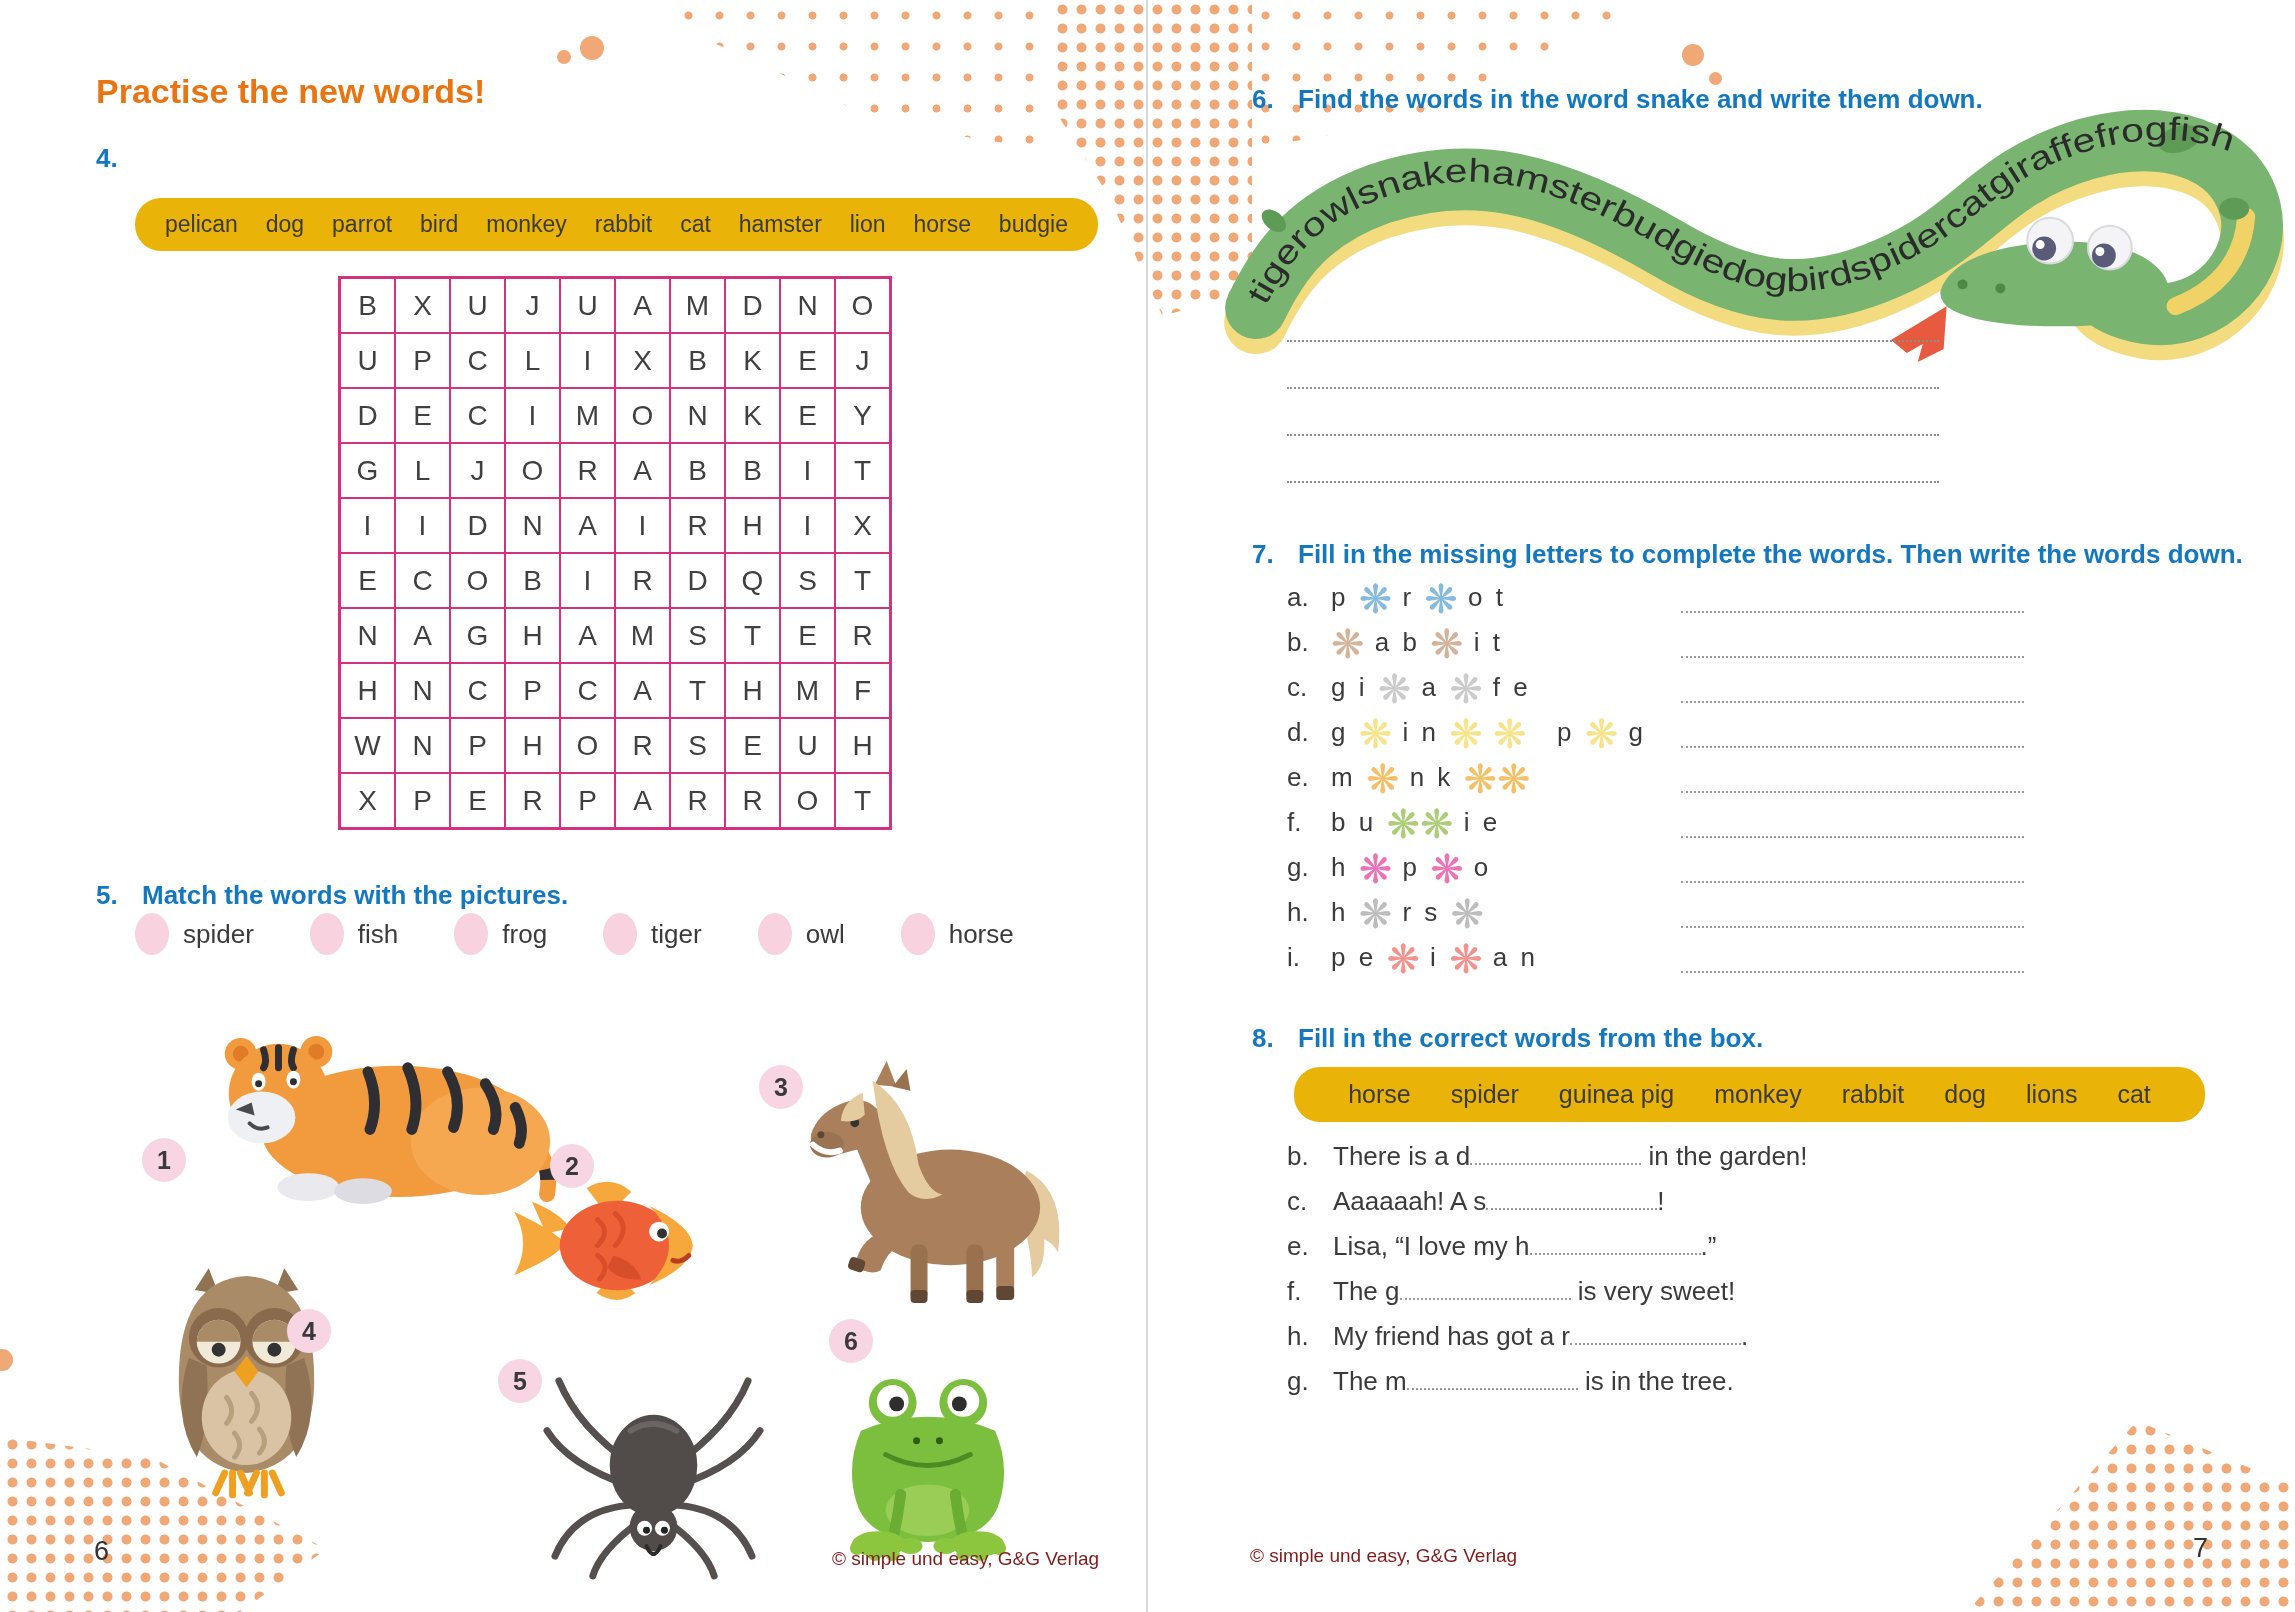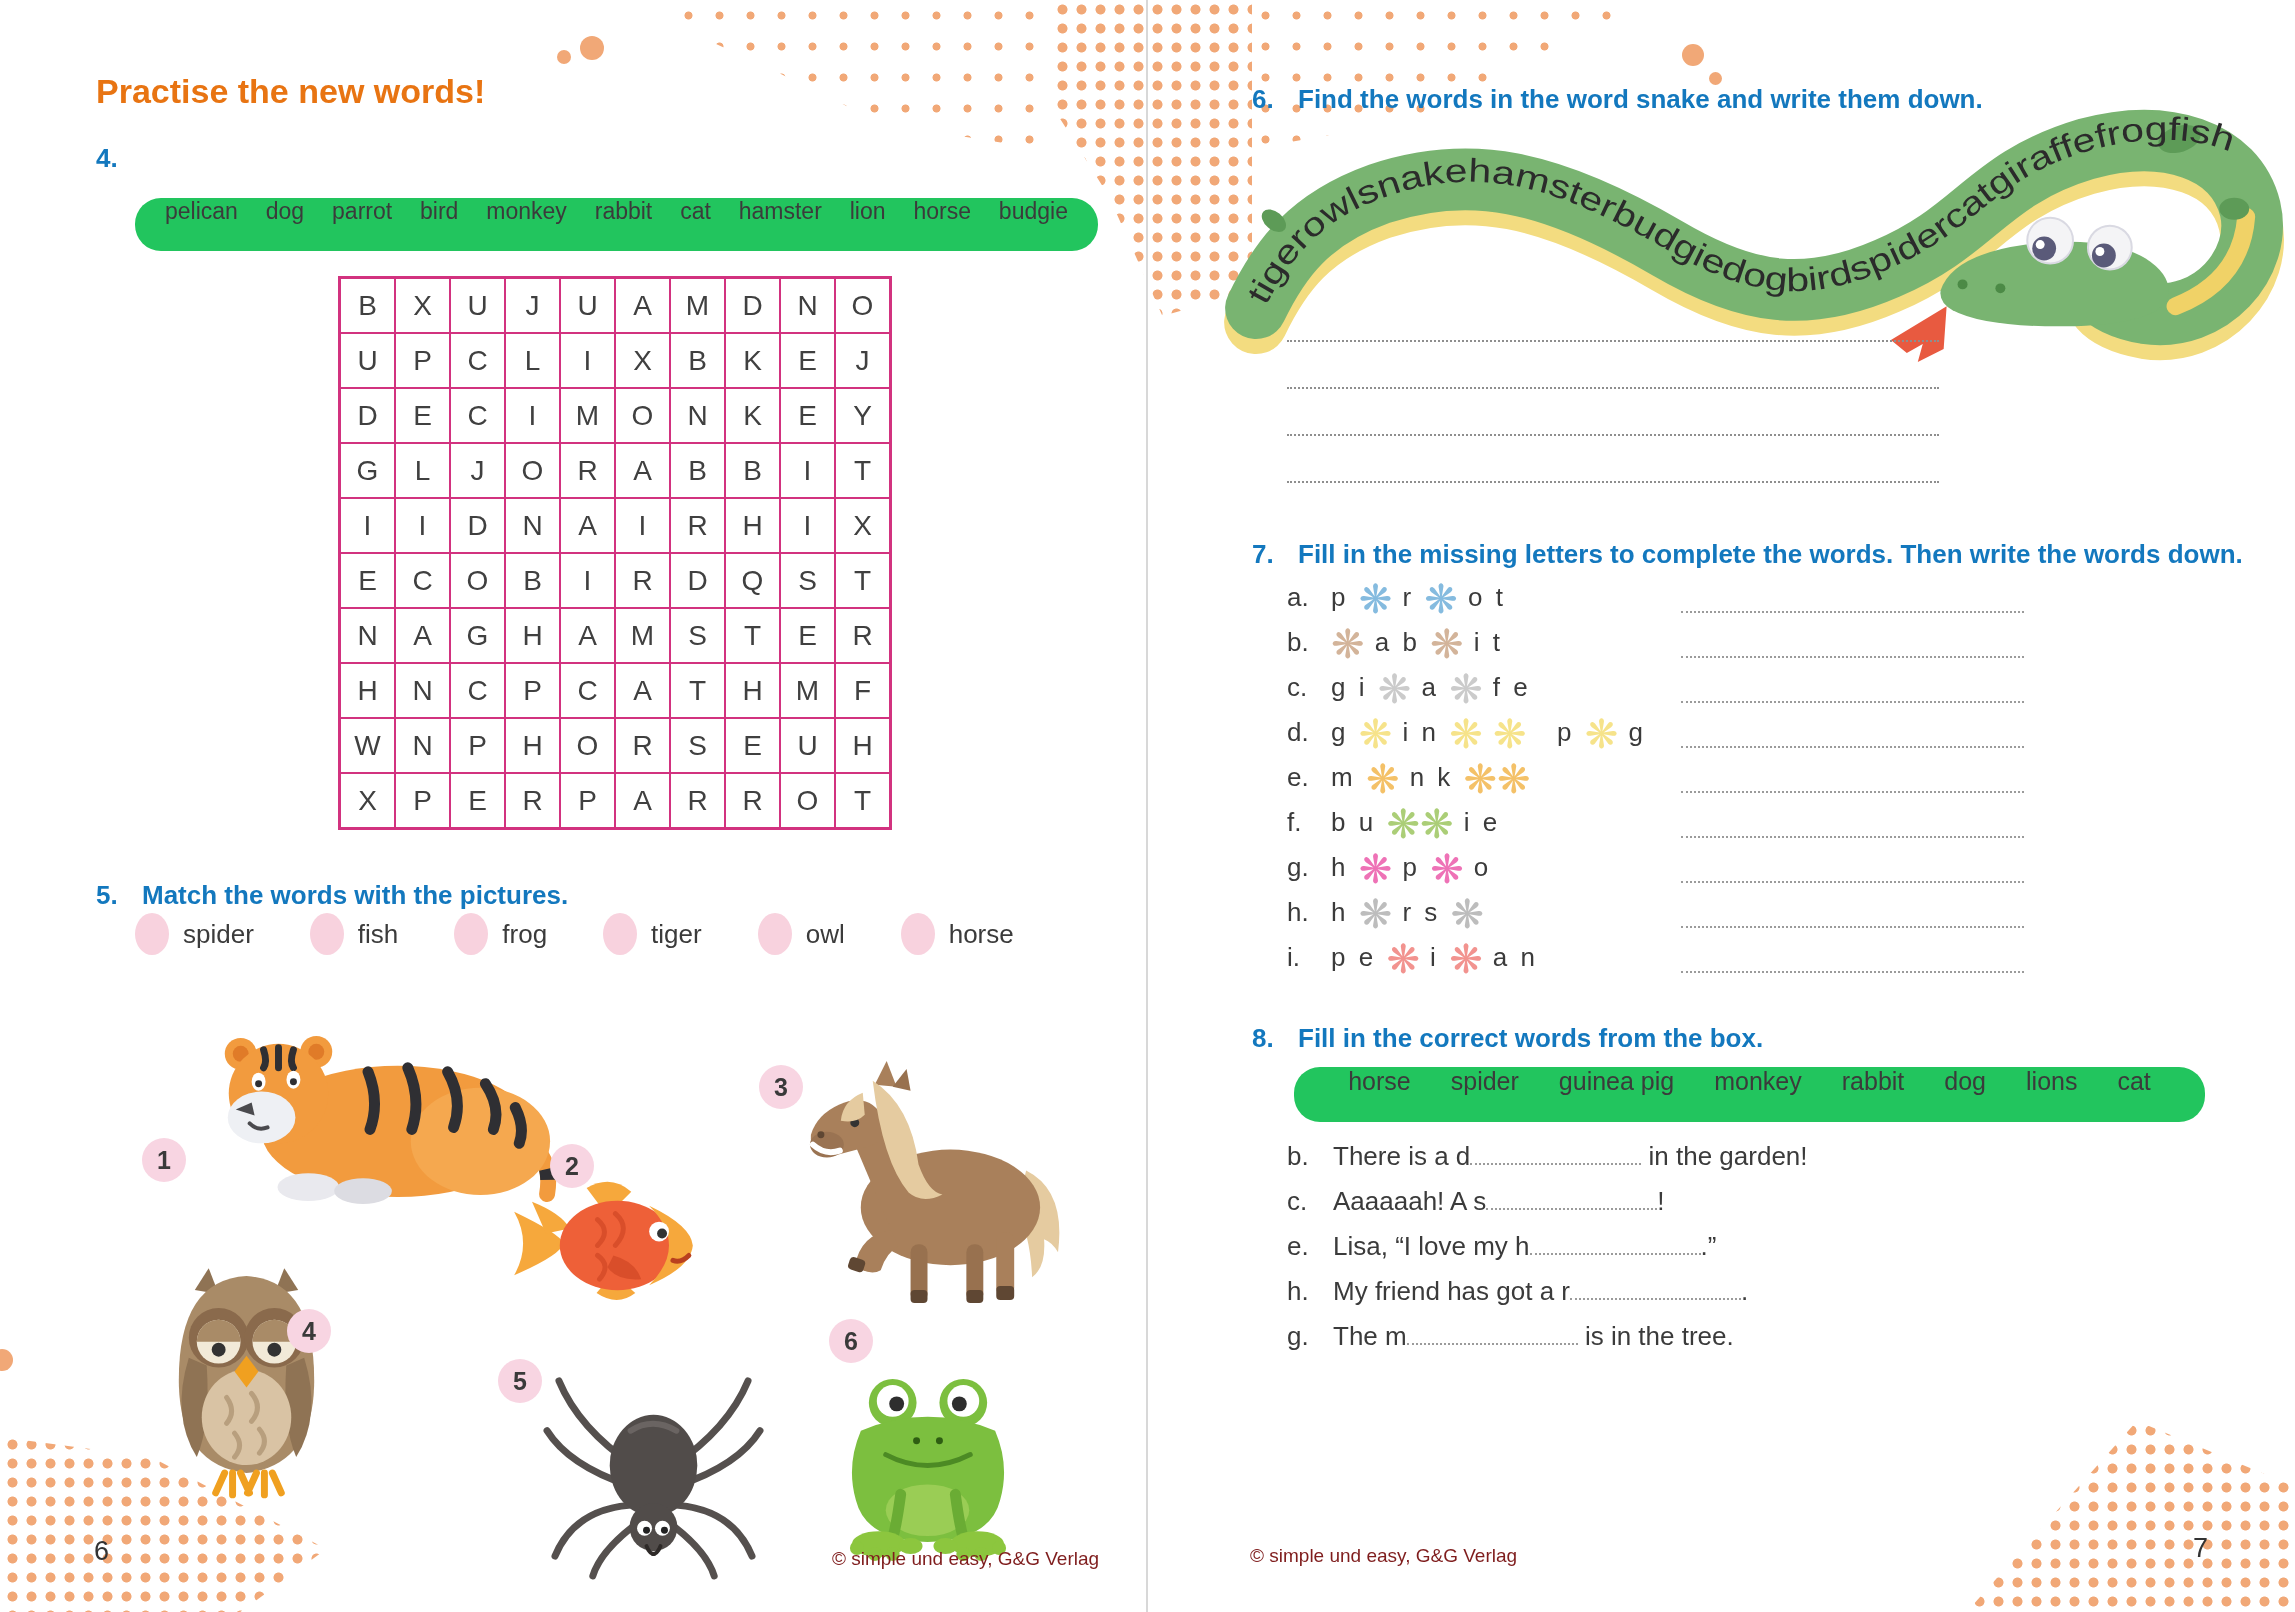--- a/index.html
+++ b/index.html
@@ -25,21 +25,21 @@
   #main-title{left:96px;top:72px;font-size:34px;font-weight:bold;color:#e87412}
   .ex-head{position:absolute;display:flex;font-size:26px;font-weight:bold;color:#1378be}
   .ex-num{width:46px;flex:none}
   #ex4-head{left:96px;top:143px;width:896px}
   #ex5-head{left:96px;top:880px;width:896px}
   #ex6-head{left:1252px;top:84px;width:995px}
   #ex7-head{left:1252px;top:539px;width:1005px}
   #ex8-head{left:1252px;top:1023px;width:995px}
 
   
-  .wordbox{position:absolute;background:#22c55e;border-radius:26px;display:flex;color:#3b3b3b}
+  .wordbox{position:absolute;background:#eab308;border-radius:26px;display:flex;align-items:center;color:#3b3b3b}
   #wordbox4{left:135px;top:198px;width:903px;height:53px;padding:0 30px;justify-content:space-between;font-size:23px}
   #wordbox8{left:1294px;top:1067px;width:911px;height:55px;justify-content:center;gap:40px;font-size:25px}
 
   
   #ws-grid{position:absolute;left:338px;top:276px;border:2px solid #d2327f;background:#fff}
   .ws-row{display:flex}
   .ws-cell{width:53px;height:53px;border:1px solid #d2327f;display:flex;align-items:center;justify-content:center;font-size:28px;color:#404040}
 
   
   #opts{position:absolute;left:135px;top:913px;display:flex;gap:56px}
@@ -692,20 +692,21 @@
   <div id="ex8-rows">
 
 
       <div class="ex8-row"><span class="ex8-label">b.</span><span>There is a d</span><span class="ex8-dots"></span><span> in the garden!</span></div>
 
       <div class="ex8-row"><span class="ex8-label">c.</span><span>Aaaaaah! A s</span><span class="ex8-dots"></span><span>!</span></div>
 
 
       <div class="ex8-row"><span class="ex8-label">e.</span><span>Lisa, “I love my h</span><span class="ex8-dots"></span><span>.”</span></div>
 
+      <div class="ex8-row"><span class="ex8-label">f.</span><span>The g</span><span class="ex8-dots"></span><span> is very sweet!</span></div>
 
       <div class="ex8-row"><span class="ex8-label">h.</span><span>My friend has got a r</span><span class="ex8-dots"></span><span>.</span></div>
 
       <div class="ex8-row"><span class="ex8-label">g.</span><span>The m</span><span class="ex8-dots"></span><span> is in the tree.</span></div>
 
   </div>
 
   <div class="copyright" id="copy-right">© simple und easy, G&amp;G Verlag</div>
   <div class="pagenum" id="page7">7</div>
 </div>

